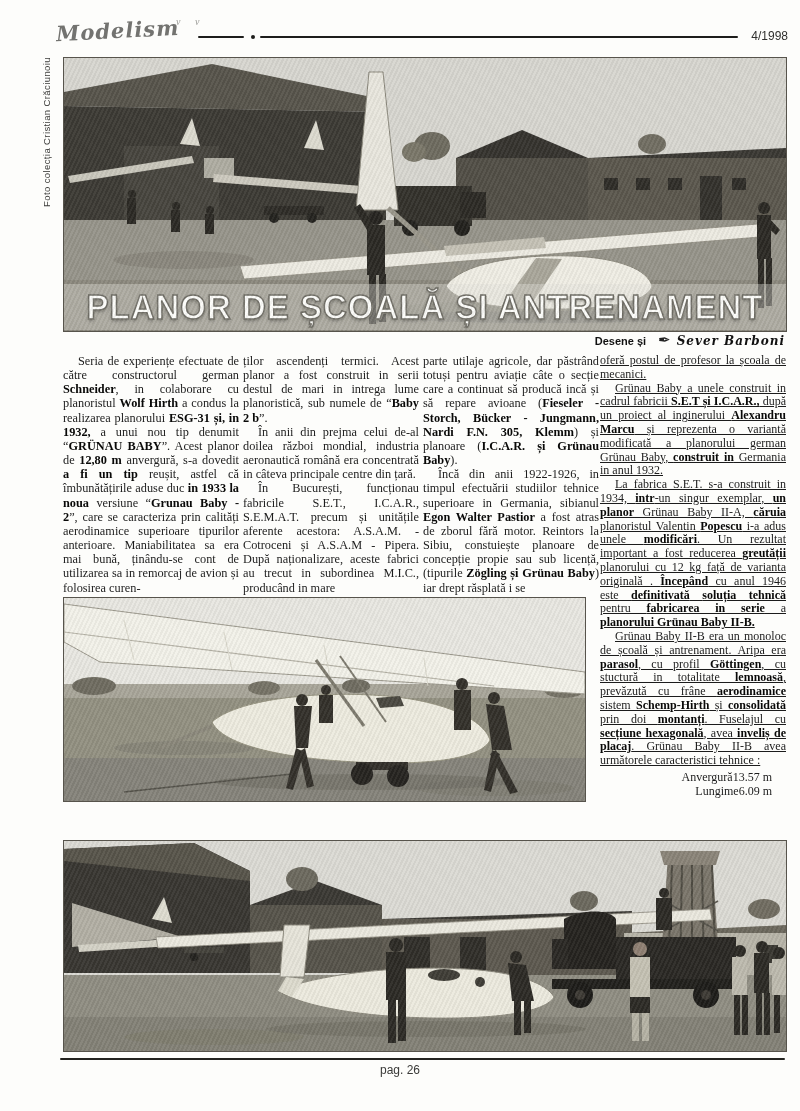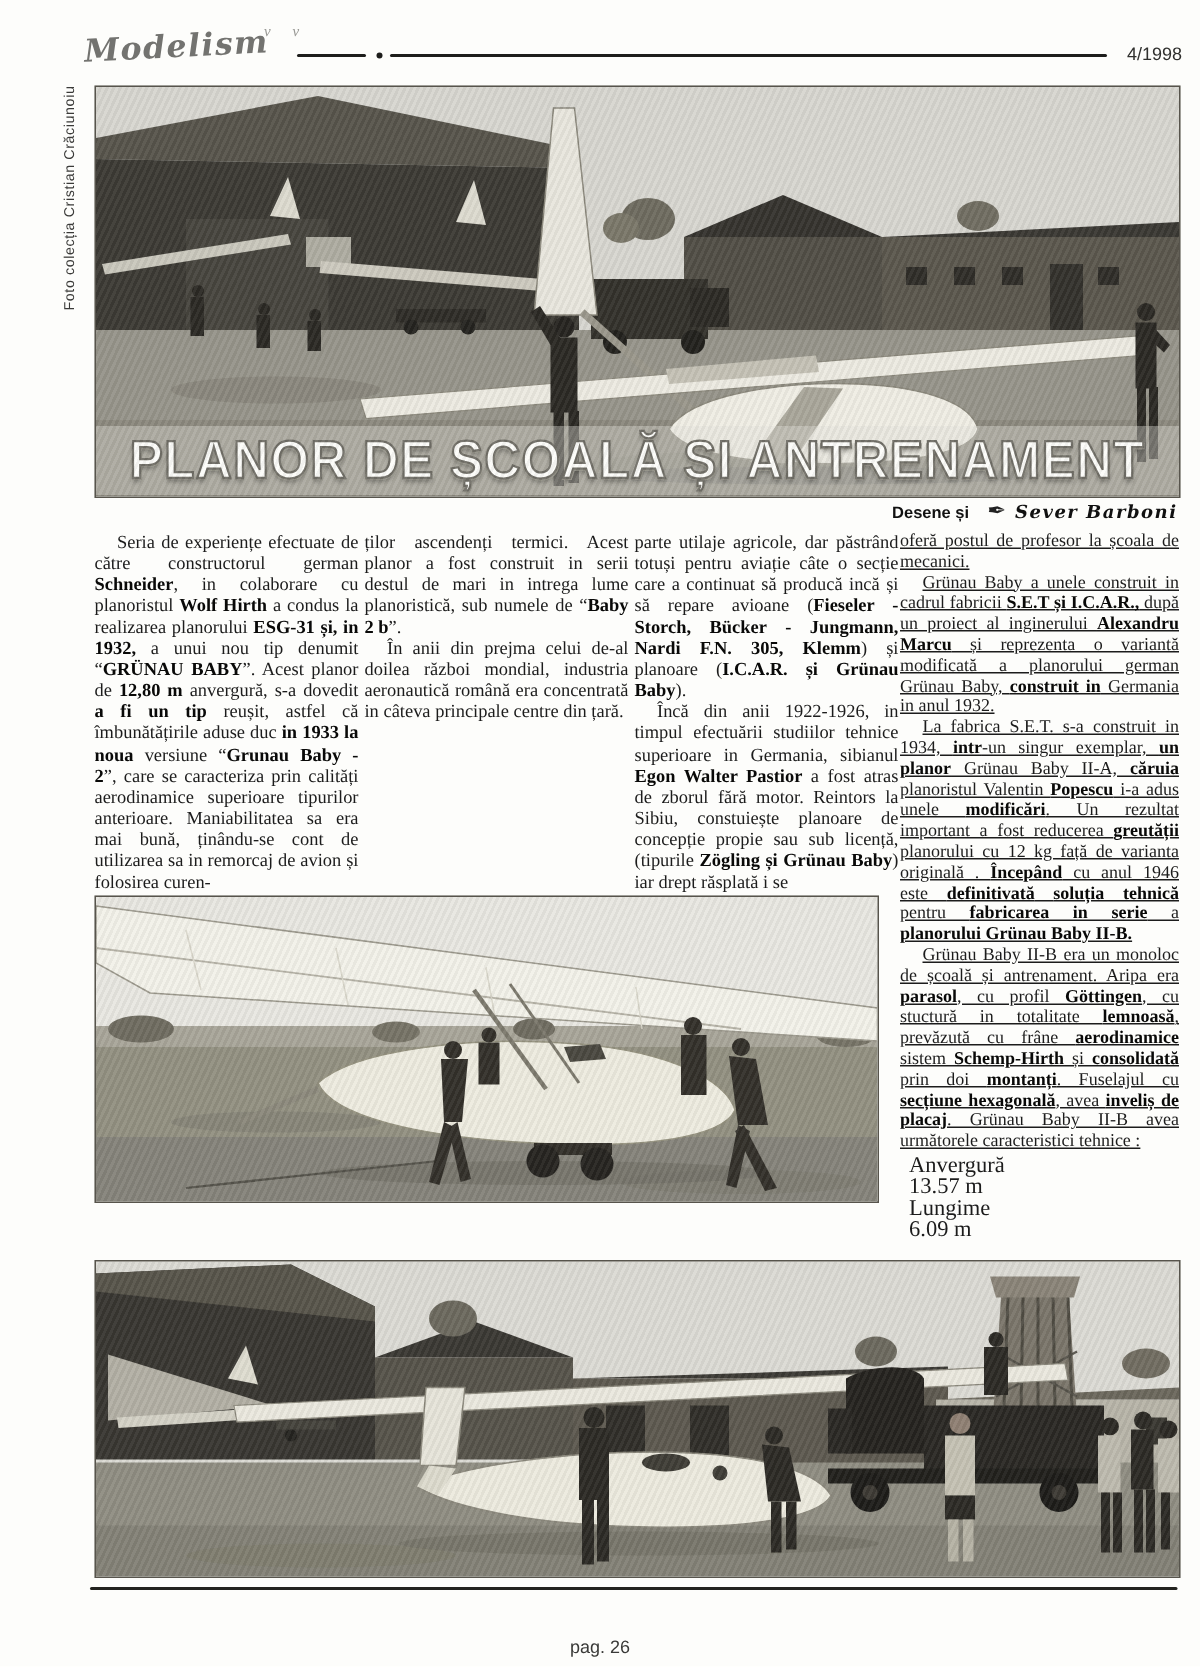--- a/index.html
+++ b/index.html
@@ -41,24 +41,24 @@
   .col{position:absolute;top:354px;text-align:justify;}
   .col p{margin:0;font-size:12.3px;line-height:14.15px;}
   #col-0{left:63px;width:176px;}
   #col-1{left:243px;width:176px;}
   #col-2{left:423px;width:176px;}
   #col-3{left:600px;width:186px;}
   #col-3 p{font-size:12px;line-height:13.8px;text-decoration:underline;}
   .col p.indent{text-indent:15px;}
   .b{font-weight:bold;color:#090908;}
   .specs{margin-top:2px;}
-  .spec-row{display:flex;justify-content:flex-end;font-size:15px;line-height:14.5px;padding:0 14px 0 6px;flex-direction:column;}
+  .spec-row{display:flex;justify-content:flex-end;font-size:12px;line-height:14.5px;padding:0 14px 0 6px;}
   
   .footer-rule{position:absolute;left:60px;top:1058px;width:725px;height:2px;background:#23231f;border-radius:2px;}
-  .page-label{position:absolute;left:0;top:1091px;width:800px;text-align:center;
+  .page-label{position:absolute;left:0;top:1063px;width:800px;text-align:center;
       font-family:"Liberation Sans",sans-serif;font-size:12px;color:#3a3a38;}
 </style>
 </head>
 <body>
 
 <div id="page">
 
   <div class="logo">Modelism</div>
   <div class="scribbles">v v</div>
   <div class="rule-a"></div>
@@ -146,20 +146,21 @@
     <span class="flourish">✒</span>
     <span class="credit-author">Sever Barboni</span>
   </div>
 
   <div class="col" id="col-0">
       <p class="indent"><span>Seria de experiențe efectuate de către constructorul german </span><span class="b">Schneider</span><span>, in colaborare cu planoristul </span><span class="b">Wolf Hirth</span><span> a condus la realizarea planorului </span><span class="b">ESG-31 și, in 1932,</span><span> a unui nou tip denumit “</span><span class="b">GRÜNAU BABY</span><span>”. Acest planor de </span><span class="b">12,80 m</span><span> anvergură, s-a dovedit </span><span class="b">a fi un tip</span><span> reușit, astfel că îmbunătățirile aduse duc </span><span class="b">in 1933 la noua</span><span> versiune “</span><span class="b">Grunau Baby - 2</span><span>”, care se caracteriza prin calități aerodinamice superioare tipurilor anterioare. Maniabilitatea sa era mai bună, ținându-se cont de utilizarea sa in remorcaj de avion și folosirea curen-</span></p>
     </div>
   <div class="col" id="col-1">
       <p><span>ților ascendenți termici. Acest planor a fost construit in serii destul de mari in intrega lume planoristică, sub numele de “</span><span class="b">Baby 2 b</span><span>”.</span></p>
       <p class="indent"><span>În anii din prejma celui de-al doilea război mondial, industria aeronautică română era concentrată in câteva principale centre din țară.</span></p>
+      <p class="indent"><span>În București, funcționau fabricile S.E.T., I.C.A.R., S.E.M.A.T. precum și unitățile aferente acestora: A.S.A.M. - Cotroceni și A.S.A.M - Pipera. După naționalizare, aceste fabrici au trecut in subordinea M.I.C., producând in mare</span></p>
     </div>
   <div class="col" id="col-2">
       <p><span>parte utilaje agricole, dar păstrând totuși pentru aviație câte o secție care a continuat să producă incă și să repare avioane (</span><span class="b">Fieseler - Storch, Bücker - Jungmann, Nardi F.N. 305, Klemm</span><span>) și planoare (</span><span class="b">I.C.A.R. și Grünau Baby</span><span>).</span></p>
       <p class="indent"><span>Încă din anii 1922-1926, in timpul efectuării studiilor tehnice superioare in Germania, sibianul </span><span class="b">Egon Walter Pastior</span><span> a fost atras de zborul fără motor. Reintors la Sibiu, constuiește planoare de concepție propie sau sub licență, (tipurile </span><span class="b">Zögling și Grünau Baby</span><span>) iar drept răsplată i se</span></p>
     </div>
   <div class="col" id="col-3">
     <div>
         <p><span>oferă postul de profesor la școala de mecanici.</span></p>
         <p class="indent"><span>Grünau Baby a unele construit in cadrul fabricii </span><span class="b">S.E.T și I.C.A.R.,</span><span> după un proiect al inginerului </span><span class="b">Alexandru Marcu</span><span> și reprezenta o variantă modificată a planorului german Grünau Baby, </span><span class="b">construit in</span><span> Germania in anul 1932.</span></p>
         <p class="indent"><span>La fabrica S.E.T. s-a construit in 1934, </span><span class="b">intr</span><span>-un singur exemplar, </span><span class="b">un planor</span><span> Grünau Baby II-A, </span><span class="b">căruia</span><span> planoristul Valentin </span><span class="b">Popescu</span><span> i-a adus unele </span><span class="b">modificări</span><span>. Un rezultat important a fost reducerea </span><span class="b">greutății</span><span> planorului cu 12 kg față de varianta originală . </span><span class="b">Începând</span><span> cu anul 1946 este </span><span class="b">definitivată</span><span> </span><span class="b">soluția tehnică</span><span> pentru </span><span class="b">fabricarea in serie</span><span> a </span><span class="b">planorului Grünau Baby II-B.</span></p>

